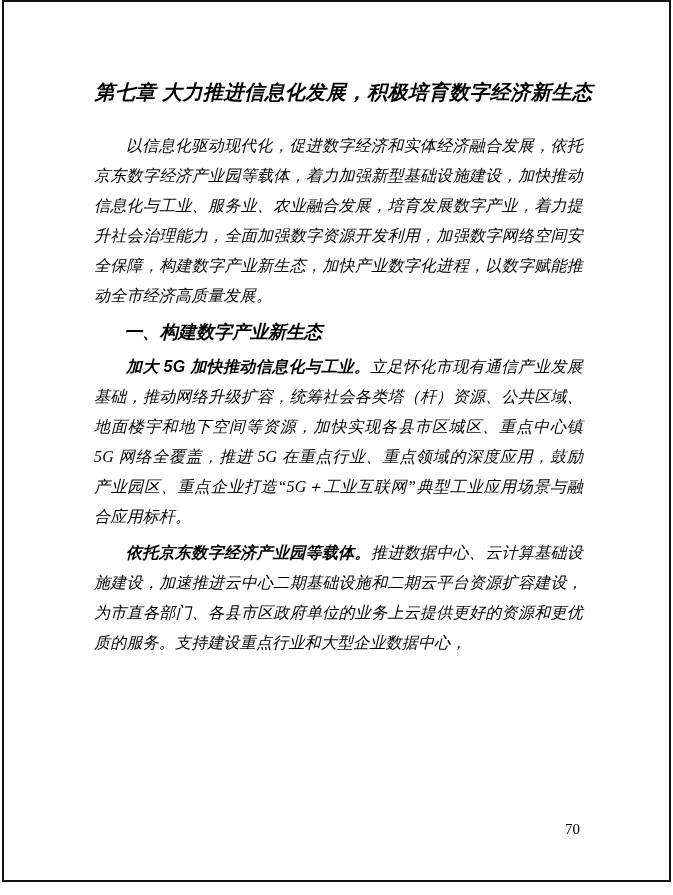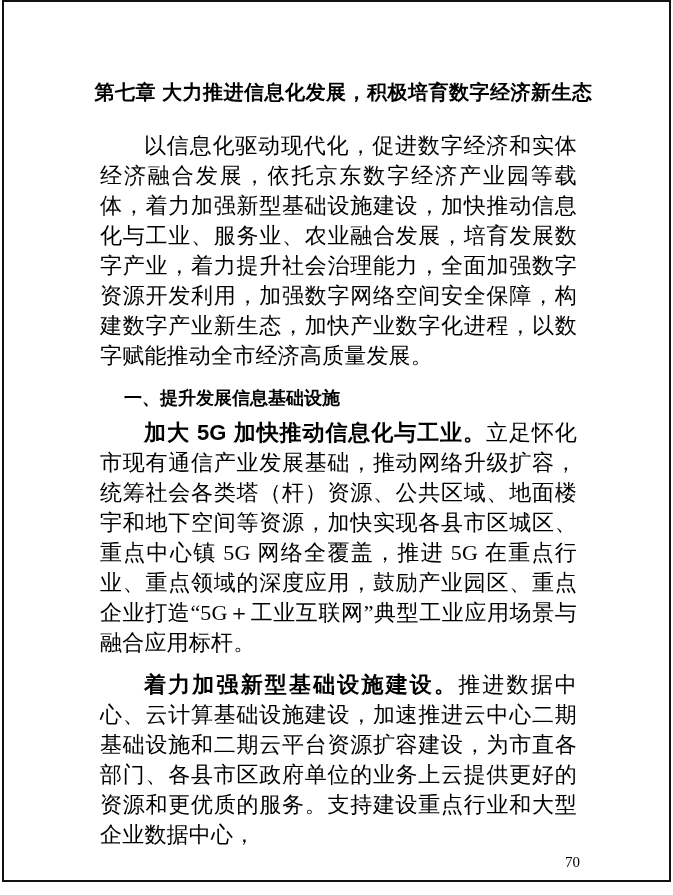--- a/index.html
+++ b/index.html
@@ -24,37 +24,38 @@
     width: 669px;
     height: 882px;
     border: 2px solid #121212;
     pointer-events: none;
   }
   .content {
     position: absolute;
     left: 88px;
     top: 78px;
     width: 501px;
+    font-style: italic;
   }
   .chapter-title {
     font-family: "Liberation Sans", "DejaVu Sans", sans-serif;
     font-weight: bold;
     font-size: 20px;
     line-height: 28px;
     text-align: center;
     letter-spacing: 0.5px;
     margin: 0 -20px 25px -10px;
     white-space: nowrap;
   }
   .body-paragraph {
-    font-size: 22px;
+    font-size: 16px;
     line-height: 30px;
     text-align: justify;
     text-indent: 2em;
-    margin: 12px;
+    margin: 6px;
     letter-spacing: 0.2px;
   }
   .body-paragraph.has-lead,
   .section-heading {
     margin-top: 5px;
   }
   .section-heading {
     font-family: "Liberation Sans", "DejaVu Sans", sans-serif;
     font-weight: bold;
     font-size: 18px;
@@ -62,33 +63,33 @@
     text-indent: 2em;
     margin-bottom: 0;
   }
   .body-paragraph strong {
     font-family: "Liberation Sans", "DejaVu Sans", sans-serif;
     font-weight: bold;
   }
   .page-number {
     position: absolute;
     left: 565px;
-    top: 853px;
+    top: 820px;
     font-size: 15px;
     line-height: 18px;
   }
 </style>
 </head>
 <body>
 
 <div class="page">
   <div class="page-border"></div>
   <div class="content">
     <h1 class="chapter-title">第七章 大力推进信息化发展，积极培育数字经济新生态</h1>
     <div>
         <p class="body-paragraph">以信息化驱动现代化，促进数字经济和实体经济融合发展，依托京东数字经济产业园等载体，着力加强新型基础设施建设，加快推动信息化与工业、服务业、农业融合发展，培育发展数字产业，着力提升社会治理能力，全面加强数字资源开发利用，加强数字网络空间安全保障，构建数字产业新生态，加快产业数字化进程，以数字赋能推动全市经济高质量发展。</p>
-        <p class="section-heading">一、提升发展信息基础设施</p>
+        <p class="section-heading">一、构建数字产业新生态</p>
         <p class="body-paragraph has-lead"><strong>加大 5G 加快推动信息化与工业。</strong>立足怀化市现有通信产业发展基础，推动网络升级扩容，统筹社会各类塔（杆）资源、公共区域、地面楼宇和地下空间等资源，加快实现各县市区城区、重点中心镇 5G 网络全覆盖，推进 5G 在重点行业、重点领域的深度应用，鼓励产业园区、重点企业打造“5G＋工业互联网”典型工业应用场景与融合应用标杆。</p>
-        <p class="body-paragraph has-lead"><strong>着力加强新型基础设施建设。</strong>推进数据中心、云计算基础设施建设，加速推进云中心二期基础设施和二期云平台资源扩容建设，为市直各部门、各县市区政府单位的业务上云提供更好的资源和更优质的服务。支持建设重点行业和大型企业数据中心，</p>
+        <p class="body-paragraph has-lead"><strong>依托京东数字经济产业园等载体。</strong>推进数据中心、云计算基础设施建设，加速推进云中心二期基础设施和二期云平台资源扩容建设，为市直各部门、各县市区政府单位的业务上云提供更好的资源和更优质的服务。支持建设重点行业和大型企业数据中心，</p>
       </div>
   </div>
   <div class="page-number">70</div>
 </div>
 
 </body></html>

